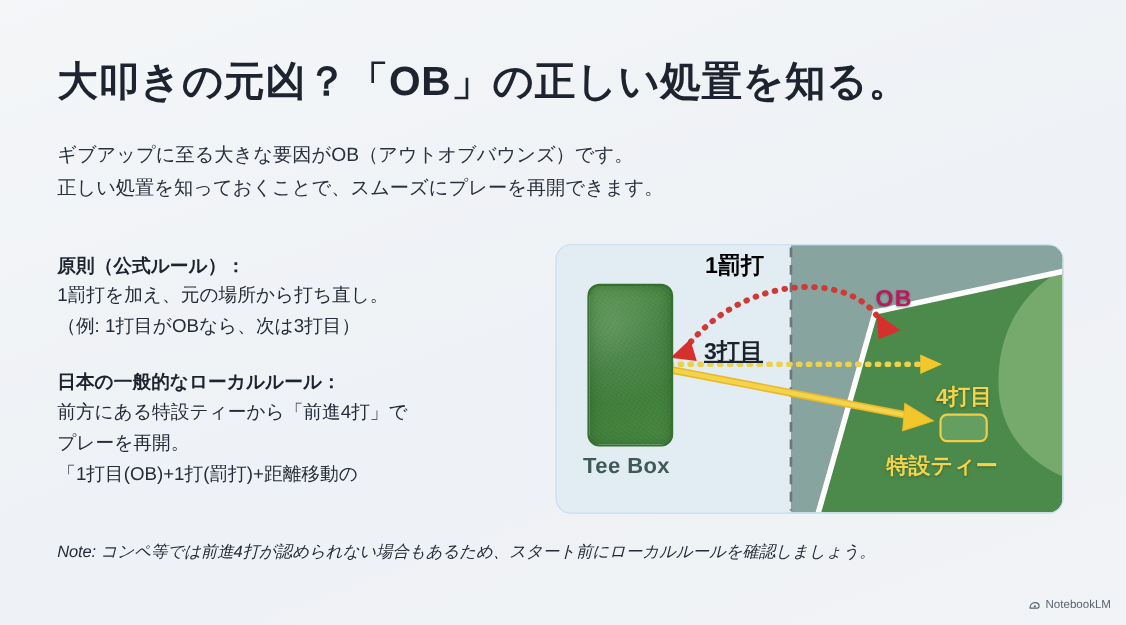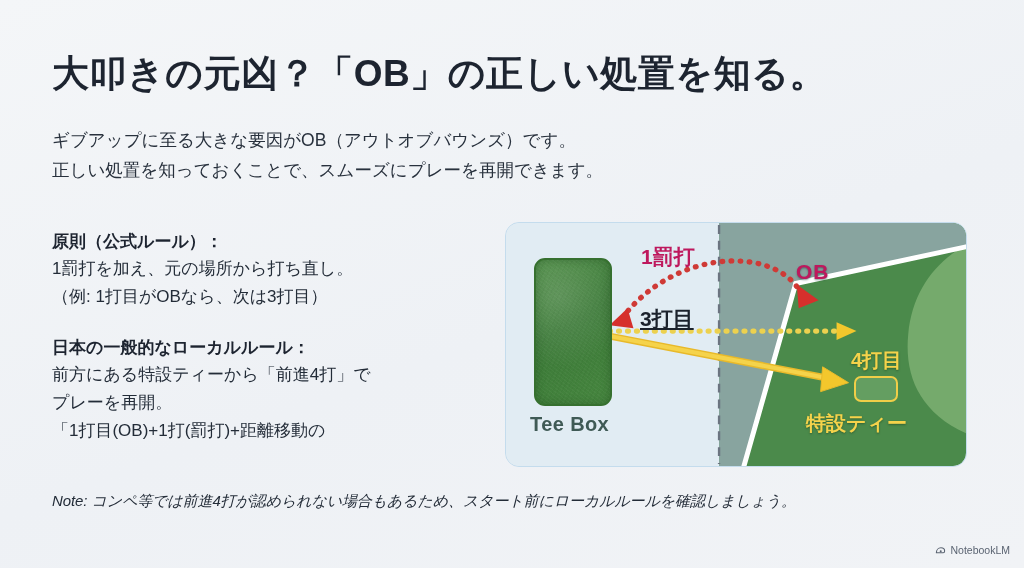--- a/index.html
+++ b/index.html
@@ -121,21 +121,21 @@
 
   .lbl {
     position: absolute;
     white-space: nowrap;
     font-weight: bold;
     pointer-events: none;
   }
   .lbl-teebox { left: 24px; top: 190px; font-size: 20px; color: #3f5a55; letter-spacing: 0.4px; }
   .lbl-ob     { left: 290px; top: 8px;  font-size: 21px; color: #be185d; letter-spacing: 1px;
                 text-shadow: 0 1px 2px rgba(30,60,60,0.55); margin-top: 29px; }
-  .lbl-pen    { left: 135px; top: 20px;  font-size: 21px; color: #be185d; }
+  .lbl-pen    { left: 135px; top: 4px;  font-size: 21px; color: #000000; }
   .lbl-shot3  { left: 134px; top: 82px; font-size: 21px; color: #1b222c; text-decoration: underline; }
   .lbl-shot4  { left: 345px; top: 124px; font-size: 20px; color: #f5d34b;
                 text-shadow: 0 1px 2px rgba(25,60,30,0.5); }
   .lbl-tokusetsu { left: 300px; top: 187px; font-size: 20px; color: #f5d34b;
                 text-shadow: 0 1px 2px rgba(25,60,30,0.5); }
 
   .special-tee {
     position: absolute;
     left: 348px;
     top: 153px;

